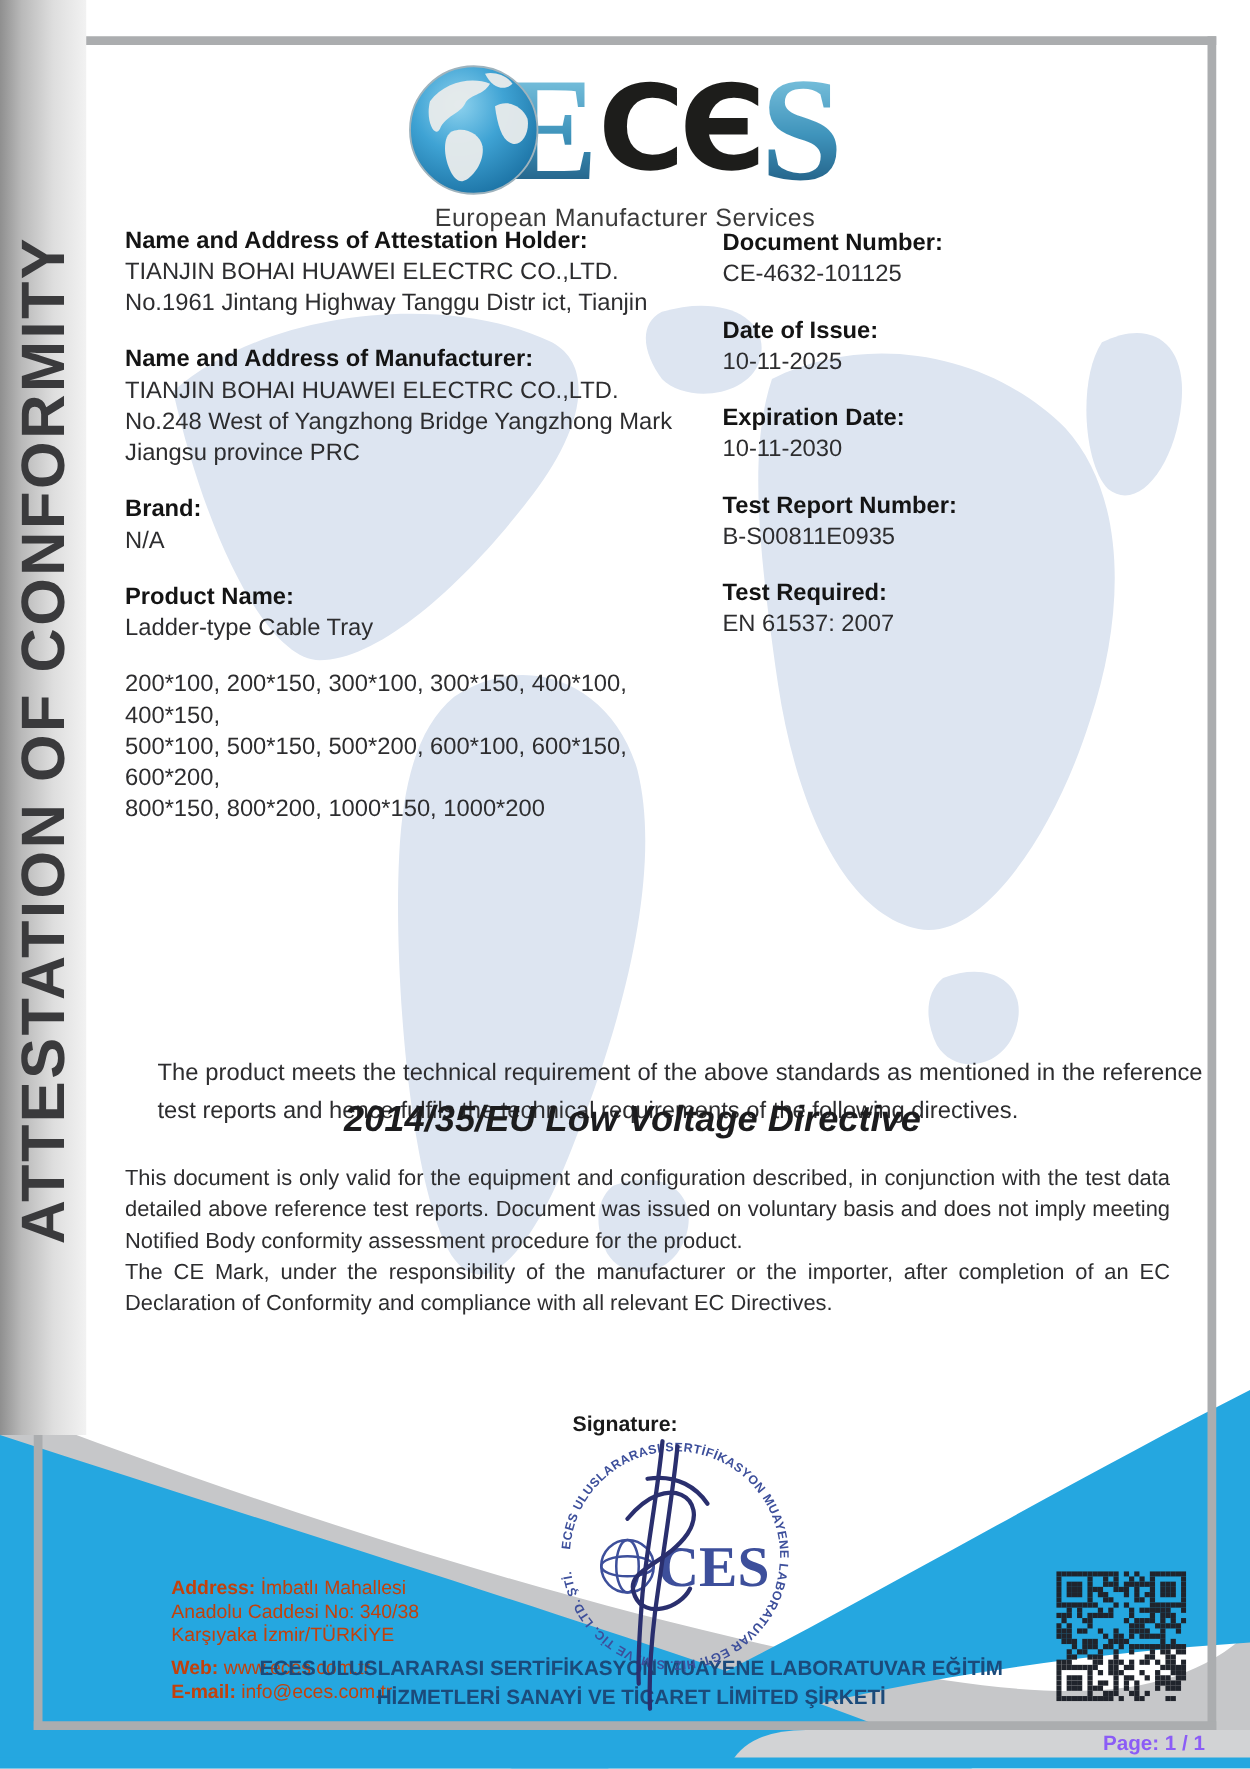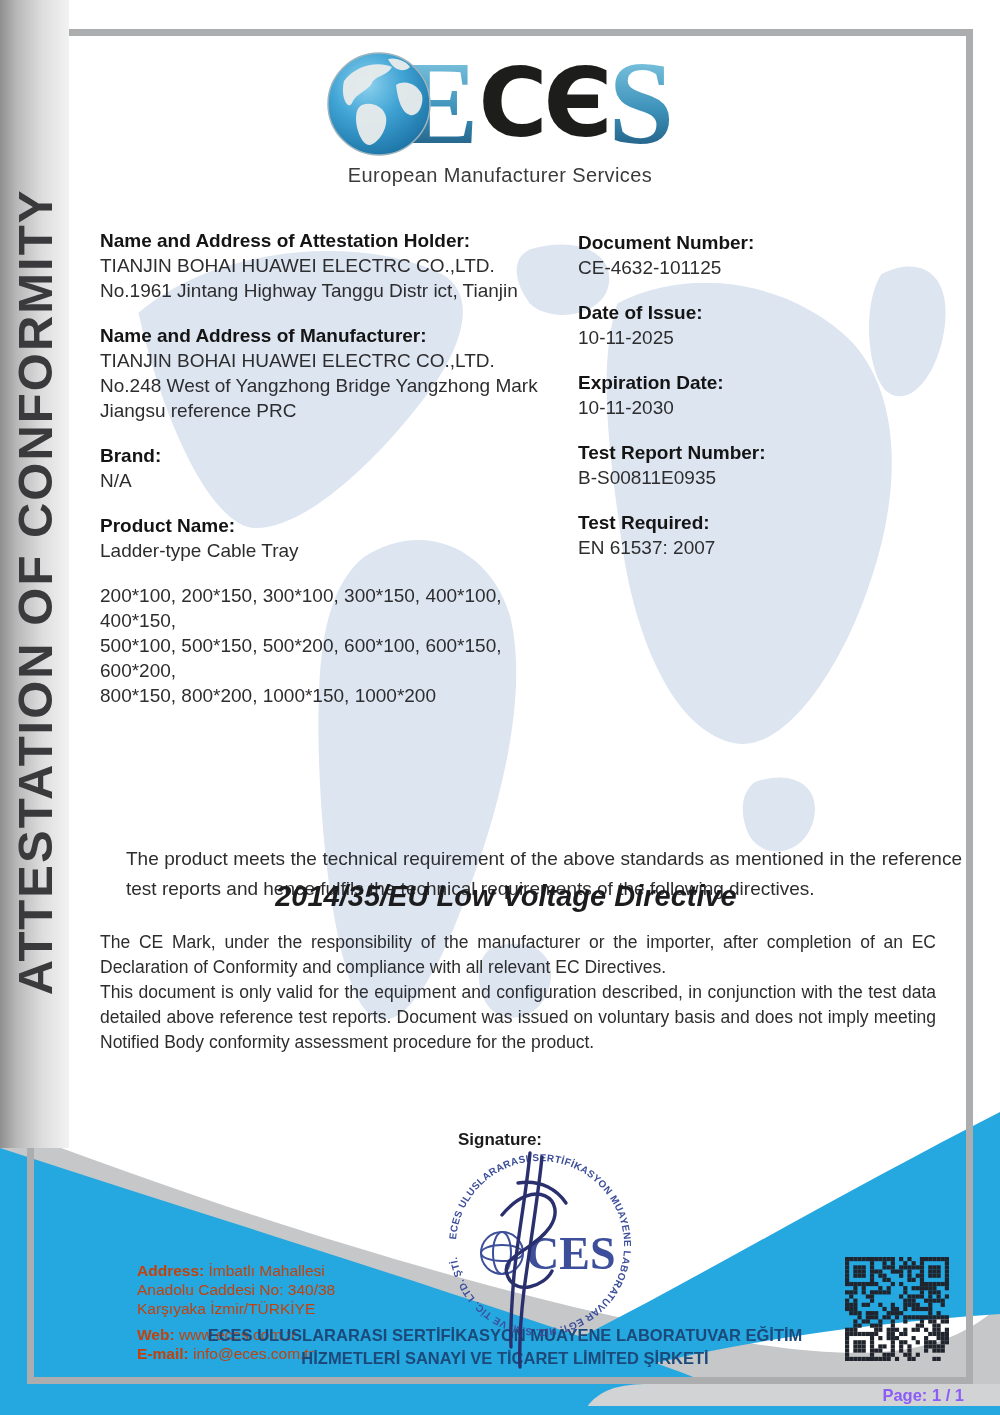--- a/index.html
+++ b/index.html
@@ -31,21 +31,21 @@
   .logo-row{display:flex;align-items:center;height:112px;}
   .globe{margin-right:-32px;position:relative;z-index:2;}
   .logo-letter{line-height:0.78;}
   .l-blue{font-family:"Liberation Serif",serif;font-size:118px;font-weight:bold;
     background:linear-gradient(180deg,#7cc3de 0%,#3e93bb 55%,#225f85 100%);
     -webkit-background-clip:text;background-clip:text;color:transparent;}
   .l-black{font-family:"DejaVu Sans",sans-serif;font-size:94px;font-weight:bold;color:#1d1d1b;letter-spacing:-4px;}
   .logo-sub{margin-top:4px;font-size:20px;color:#3b3b3b;letter-spacing:.4px;}
 
   
-  .col{position:absolute;z-index:30;margin-top:48px;}
+  .col{position:absolute;z-index:30;}
   .col-left{left:100px;top:180px;width:475px;}
   .col-right{left:578px;top:182px;width:385px;}
   .group{margin-bottom:20px;}
   .lbl{font-weight:bold;font-size:19px;line-height:25px;color:#141414;}
   .val{font-size:19px;line-height:25px;color:#2d2d2f;}
 
   .statement{position:absolute;left:100px;top:844px;width:836px;font-size:19px;line-height:30px;
     color:#2d2d2f;text-align:justify;z-index:30;margin-left:26px;}
   .directive{position:absolute;left:88px;top:880px;width:836px;text-align:center;
     font-size:29px;font-weight:bold;font-style:italic;color:#1c1c1e;z-index:30;}
@@ -132,21 +132,21 @@
   <div class="col col-left">
     <div class="group">
       <div class="lbl">Name and Address of Attestation Holder:</div>
       <div class="val">TIANJIN BOHAI HUAWEI ELECTRC CO.,LTD.</div>
       <div class="val">No.1961 Jintang Highway Tanggu Distr ict, Tianjin</div>
     </div>
     <div class="group">
       <div class="lbl">Name and Address of Manufacturer:</div>
       <div class="val">TIANJIN BOHAI HUAWEI ELECTRC CO.,LTD.</div>
       <div class="val">No.248 West of Yangzhong Bridge Yangzhong Mark</div>
-      <div class="val">Jiangsu reference PRC</div>
+      <div class="val">Jiangsu province PRC</div>
     </div>
     <div class="group">
       <div class="lbl">Brand:</div>
       <div class="val">N/A</div>
     </div>
     <div class="group">
       <div class="lbl">Product Name:</div>
       <div class="val">Ladder-type Cable Tray</div>
     </div>
     <div class="group">
@@ -175,22 +175,22 @@
     </div>
     <div class="group">
       <div class="lbl">Test Required:</div>
       <div class="val">EN 61537: 2007</div>
     </div>
   </div>
 
   <div class="statement">The product meets the technical requirement of the above standards as mentioned in the reference test reports and hence fulfils the technical requirements of the following directives.</div>
   <div class="directive">2014/35/EU Low Voltage Directive</div>
   <div class="disclaimer">
+    <p>This document is only valid for the equipment and configuration described, in conjunction with the test data detailed above reference test reports. Document was issued on voluntary basis and does not imply meeting Notified Body conformity assessment procedure for the product.</p>
     <p>The CE Mark, under the responsibility of the manufacturer or the importer, after completion of an EC Declaration of Conformity and compliance with all relevant EC Directives.</p>
-    <p>This document is only valid for the equipment and configuration described, in conjunction with the test data detailed above reference test reports. Document was issued on voluntary basis and does not imply meeting Notified Body conformity assessment procedure for the product.</p>
   </div>
 
   <div class="signature-label">Signature:</div>
   <svg class="stamp" width="224" height="232" viewBox="-112 -97 224 232">
     <defs>
       <path id="ringPath" d="M -84,0 A 84,84 0 1 1 -84,0.001"></path>
     </defs>
     <text font-size="10" font-weight="bold" letter-spacing="0.4" fill="#3d4f9b" font-family="Liberation Sans, sans-serif">
       <textPath href="#ringPath" startOffset="1%">ECES ULUSLARARASI SERTİFİKASYON MUAYENE LABORATUVAR EĞT. HİZ. S.M. VE TİC. LTD. ŞTİ.</textPath>
     </text>

